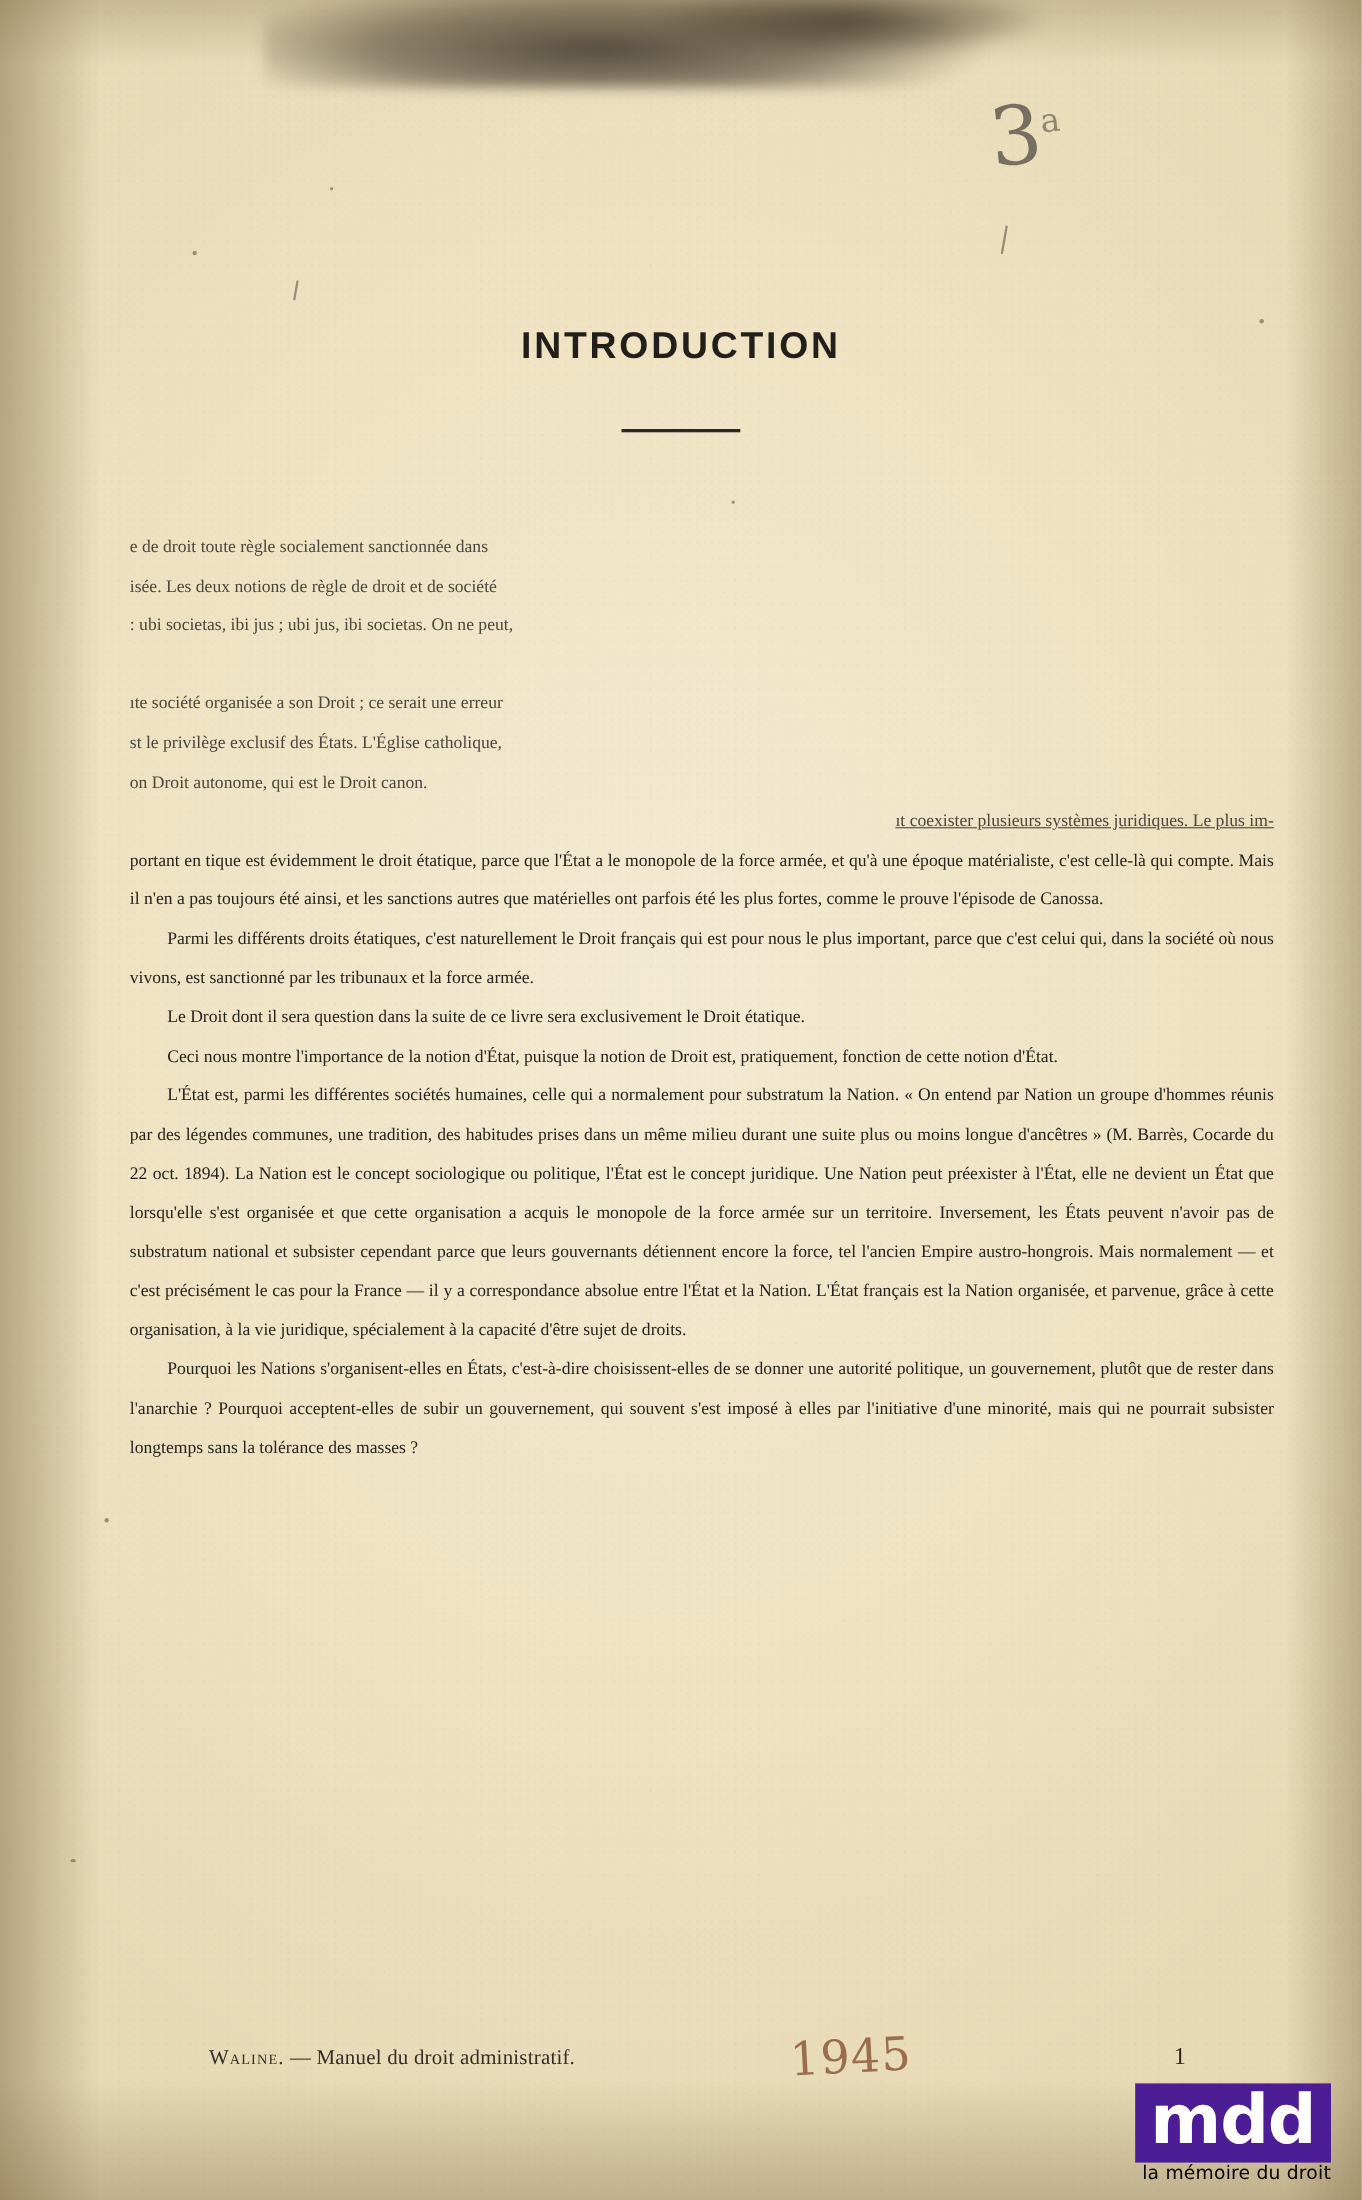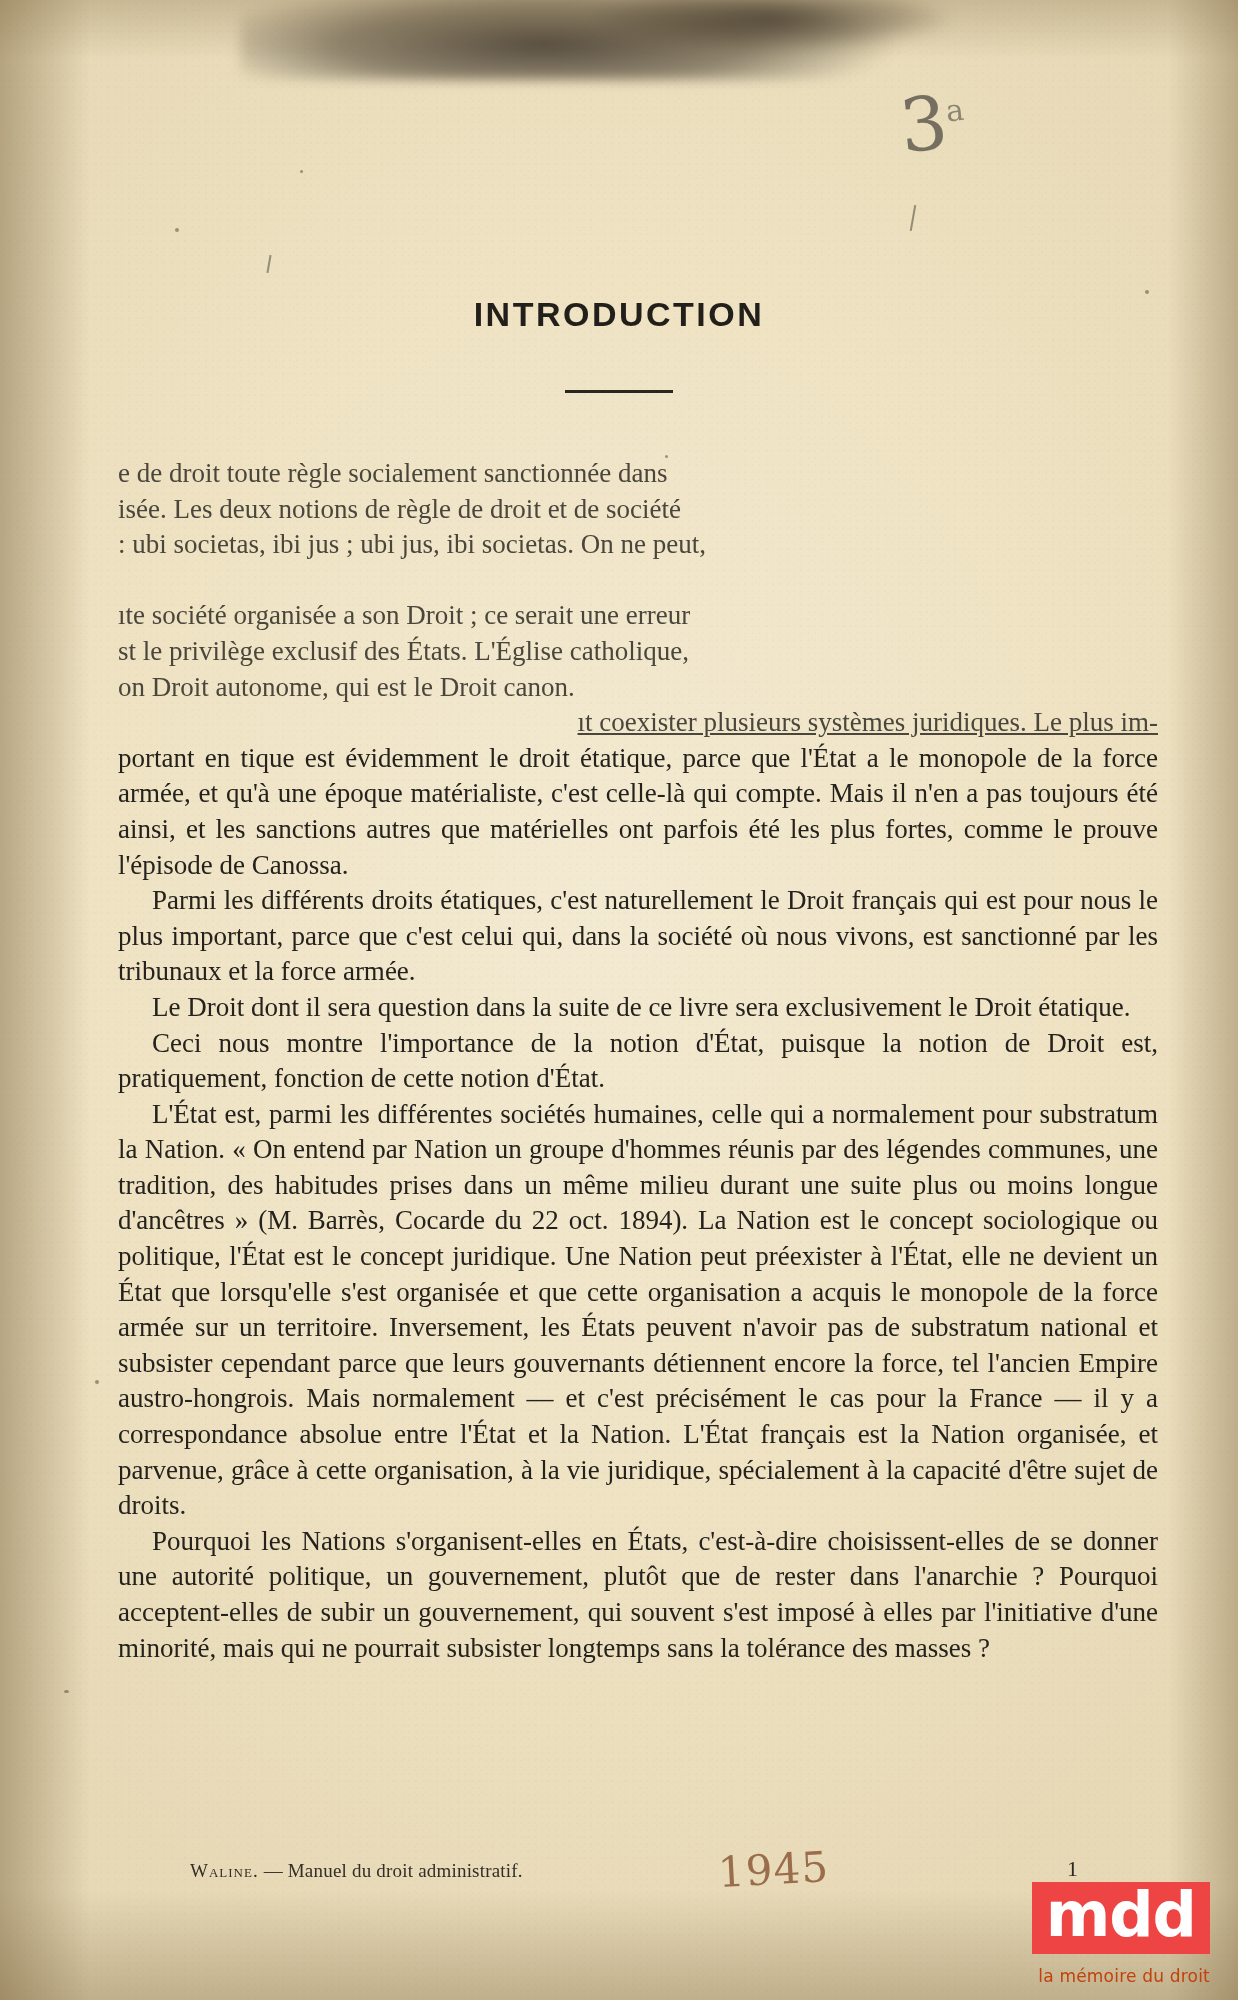--- a/index.html
+++ b/index.html
@@ -113,23 +113,23 @@
     left: 50%;
     top: 390px;
     width: 108px;
     height: 3px;
     margin-left: -54px;
     background: #2a2721;
   }
   .body-text {
     position: absolute;
     left: 118px;
-    top: 456px;
+    top: 480px;
     width: 1040px;
-    font-size: 27px;
+    font-size: 16px;
     line-height: 35.6px;
     color: #25221d;
     text-align: justify;
   }
   .body-text p {
     margin: 0;
   }
   .body-text p.indent {
     text-indent: 34px;
   }
@@ -172,30 +172,30 @@
     right: 28px;
     bottom: 14px;
     text-align: right;
   }
   .mdd-mark {
     font-family: "DejaVu Sans", sans-serif;
     font-weight: bold;
     font-size: 62px;
     line-height: 58px;
     color: #ffffff;
-    background: #ef4444;
+    background: #4c1d95;
     display: inline-block;
     padding: 4px 14px 10px 14px;
     letter-spacing: -1px;
   }
   .mdd-tag {
     font-family: "DejaVu Sans", sans-serif;
     font-size: 17px;
-    color: #c2410c;
-    margin-top: 12px;
+    color: #000000;
+    margin-top: 0;
     letter-spacing: .2px;
   }
   
   .grain {
     position: absolute;
     inset: 0;
     pointer-events: none;
     background-image:
       radial-gradient(rgba(120,100,70,.05) 1px, transparent 1px),
       radial-gradient(rgba(120,100,70,.04) 1px, transparent 1px);

